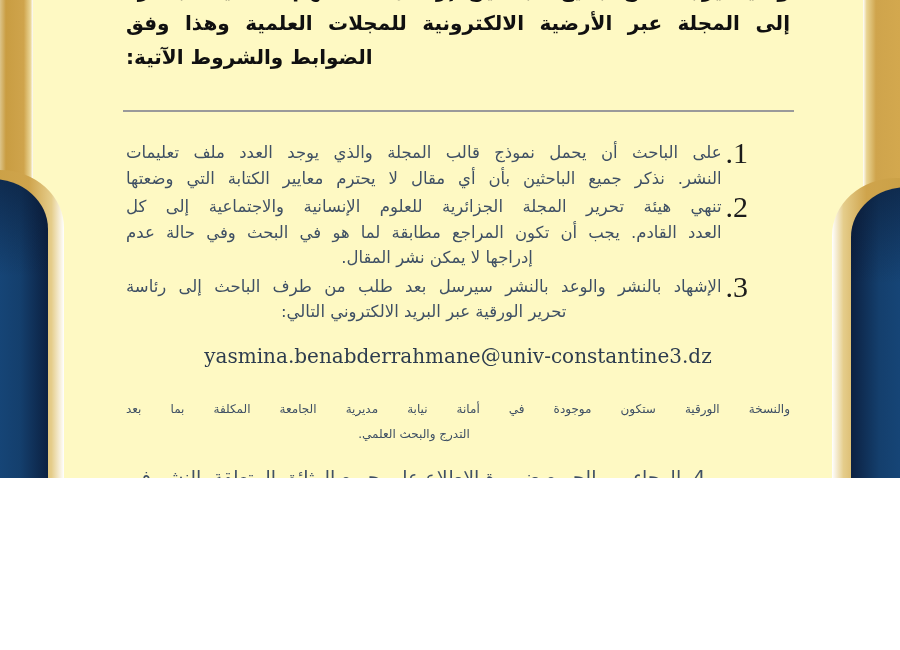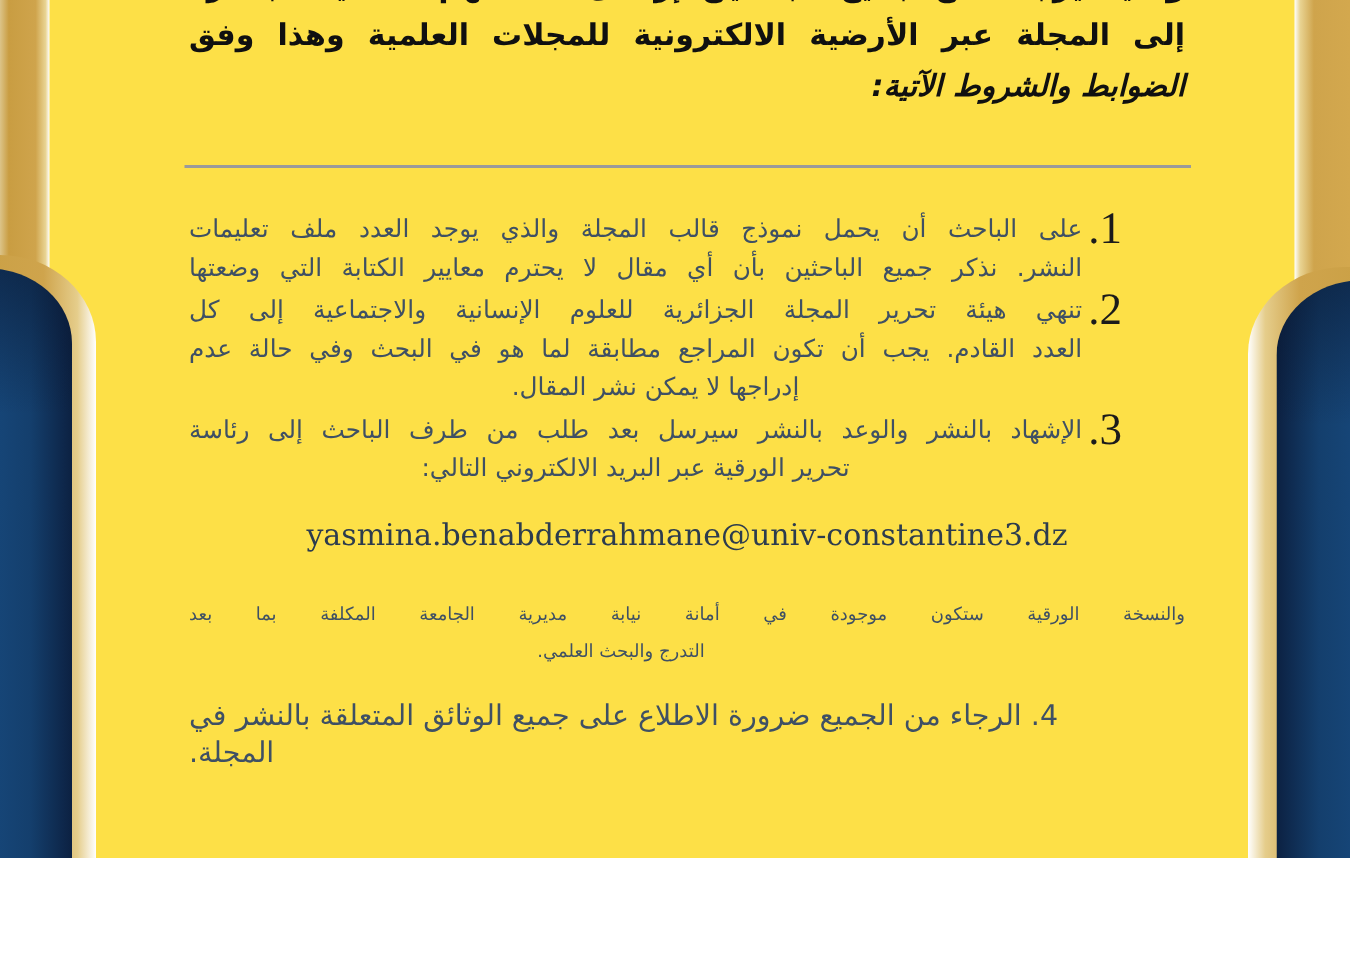--- a/index.html
+++ b/index.html
@@ -1,17 +1,17 @@
 <!DOCTYPE html>
 <html lang="ar"><head>
 <meta charset="utf-8">
 <style>
   html,body{margin:0;padding:0;background:#ffffff;}
   .page{
-    position:relative;width:900px;height:572px;overflow:hidden;background:#fde047;
+    position:relative;width:900px;height:478px;overflow:hidden;background:#fef9c3;
     font-family:"DejaVu Sans",sans-serif;
   }
   
   .band-left{position:absolute;left:0;top:-6px;width:33px;height:192px;
     background:linear-gradient(to right,#dcc489 0%,#c99d42 18%,#cfa44c 72%,#e9d493 92%,#ffffff 100%);}
   .band-right{position:absolute;right:0;top:-6px;width:37px;height:200px;
     background:linear-gradient(to left,#d3a84e 0%,#cfa44c 65%,#e9d493 90%,#ffffff 100%);}
   .panel-left-gold{position:absolute;left:-14px;top:170px;width:78px;height:496px;
     border-top-right-radius:64px 58px;
     background:linear-gradient(to right,#caa045 0%,#cfa44c 55%,#e5cd8b 84%,#ffffff 100%);}
@@ -25,21 +25,21 @@
   .panel-right-navy{position:absolute;right:-14px;top:187px;width:63px;height:483px;
     border-top-left-radius:56px 50px;
     background-image:linear-gradient(to bottom,rgba(8,18,40,.5) 0%,rgba(8,18,40,0) 20%),
                      linear-gradient(to left,#17497d 0%,#143f6d 55%,#0c2142 100%);}
   
   .content{position:absolute;left:126px;top:0;width:664px;direction:rtl;color:#3f5064;}
   .top-clip{position:absolute;top:-27px;left:0;right:0;font-weight:bold;font-size:20px;
     line-height:34px;color:#101010;text-align:justify;text-align-last:justify;}
   .intro{margin-top:6px;font-weight:bold;font-size:20px;line-height:34px;color:#101010;}
   .intro .l1{text-align:justify;text-align-last:justify;}
-  .intro .l2{text-align:right;font-style:italic;}
+  .intro .l2{text-align:left;}
   .divider{margin:36px -4px 0 -3px;height:2px;background:#9a9a9a;border:0;}
   .rules{margin-top:28px;margin-right:42px;font-size:16.5px;line-height:25.5px;}
   .rule{margin-bottom:3px;}
   .rule::after{content:"";display:block;clear:both;}
   .rule-num{float:right;font-family:"Liberation Serif","DejaVu Serif",serif;
     font-size:30px;line-height:26px;color:#1b1b1b;margin-left:4px;}
   .jline{text-align:justify;text-align-last:justify;}
   .cline{text-align:center;}
   .email{margin-top:14px;direction:ltr;text-align:center;
     font-family:"DejaVu Serif",serif;font-size:20px;line-height:34px;color:#2d3c4e;}

